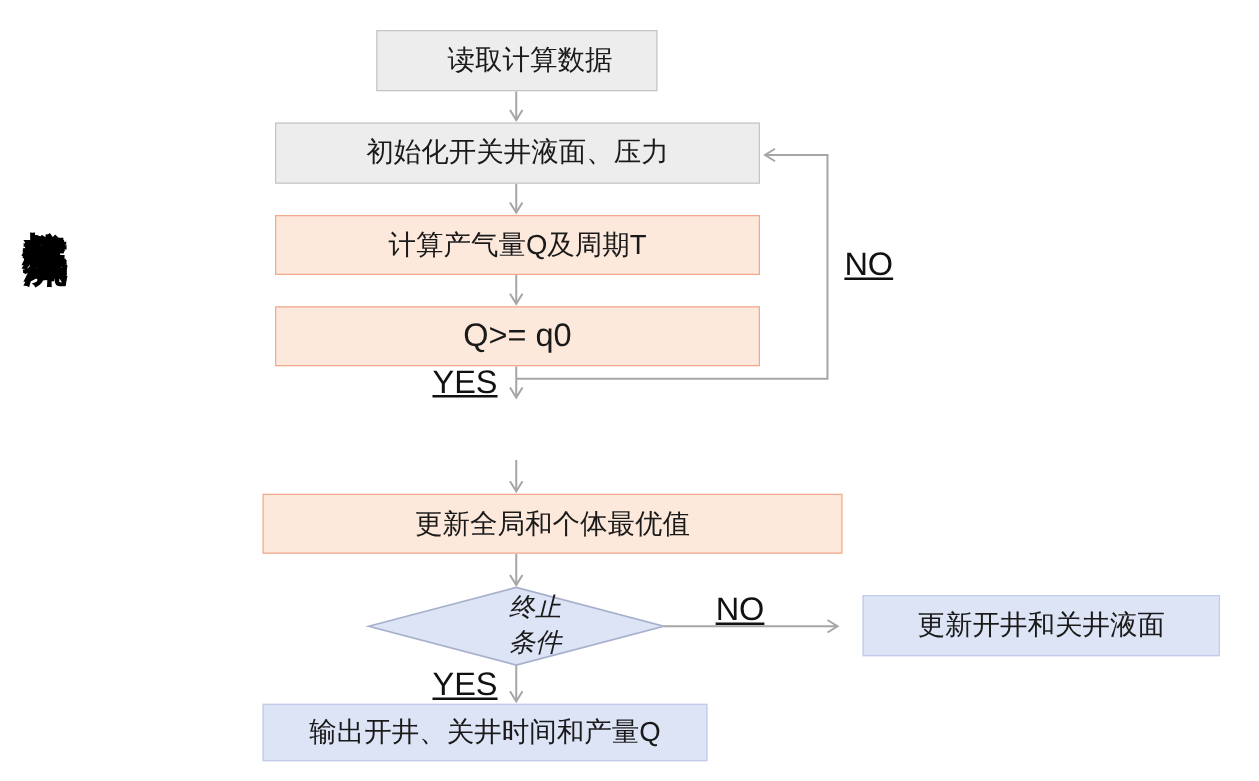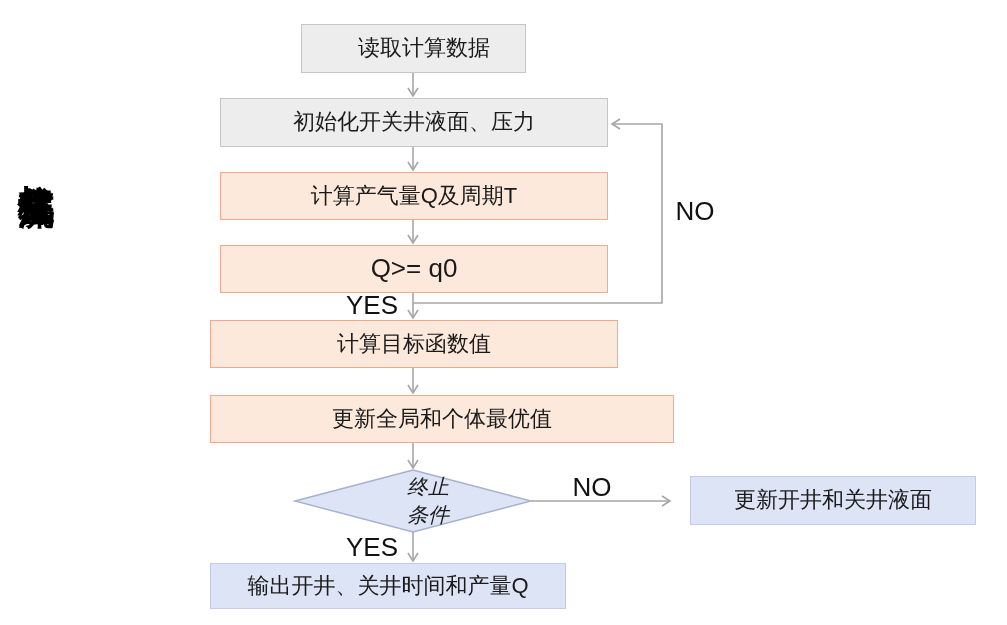--- a/index.html
+++ b/index.html
@@ -84,20 +84,21 @@
     text-align: center;
     font-style: italic;
   }
   .edge-label {
     position: absolute;
     width: 60px;
     font-size: 26px;
     color: #111111;
     text-align: center;
     line-height: 1;
+    text-decoration: underline;
   }
   #lbl-yes1 { left: 342px; top: 292px; }
   #lbl-no1  { left: 665px; top: 198px; }
   #lbl-no2  { left: 562px; top: 474px; }
   #lbl-yes2 { left: 342px; top: 534px; }
 
   #node-read-data     { left: 301px; top: 24px;  width: 225px; height: 49px; padding-left: 21px; }
   #node-init          { left: 220px; top: 98px;  width: 388px; height: 49px; }
   #node-calc-q        { left: 220px; top: 172px; width: 388px; height: 48px; }
   #node-q-check       { left: 220px; top: 245px; width: 388px; height: 48px; text-align: center; }
@@ -164,21 +165,20 @@
   </svg>
 
   <div class="node gray" id="node-read-data">读取计算数据</div>
 
   <div class="node gray" id="node-init">初始化开关井液面、压力</div>
 
   <div class="node orange" id="node-calc-q">计算产气量Q及周期T</div>
 
   <div class="node orange latin" id="node-q-check">Q&gt;= q0</div>
 
-  <div class="node orange" id="node-objective">计算目标函数值</div>
 
   <div class="node orange" id="node-update-best">更新全局和个体最优值</div>
 
   <div class="diamond-label">终止
 条件</div>
 
   <div class="node blue" id="node-update-levels">更新开井和关井液面</div>
 
   <div class="node blue" id="node-output">输出开井、关井时间和产量Q</div>
 

